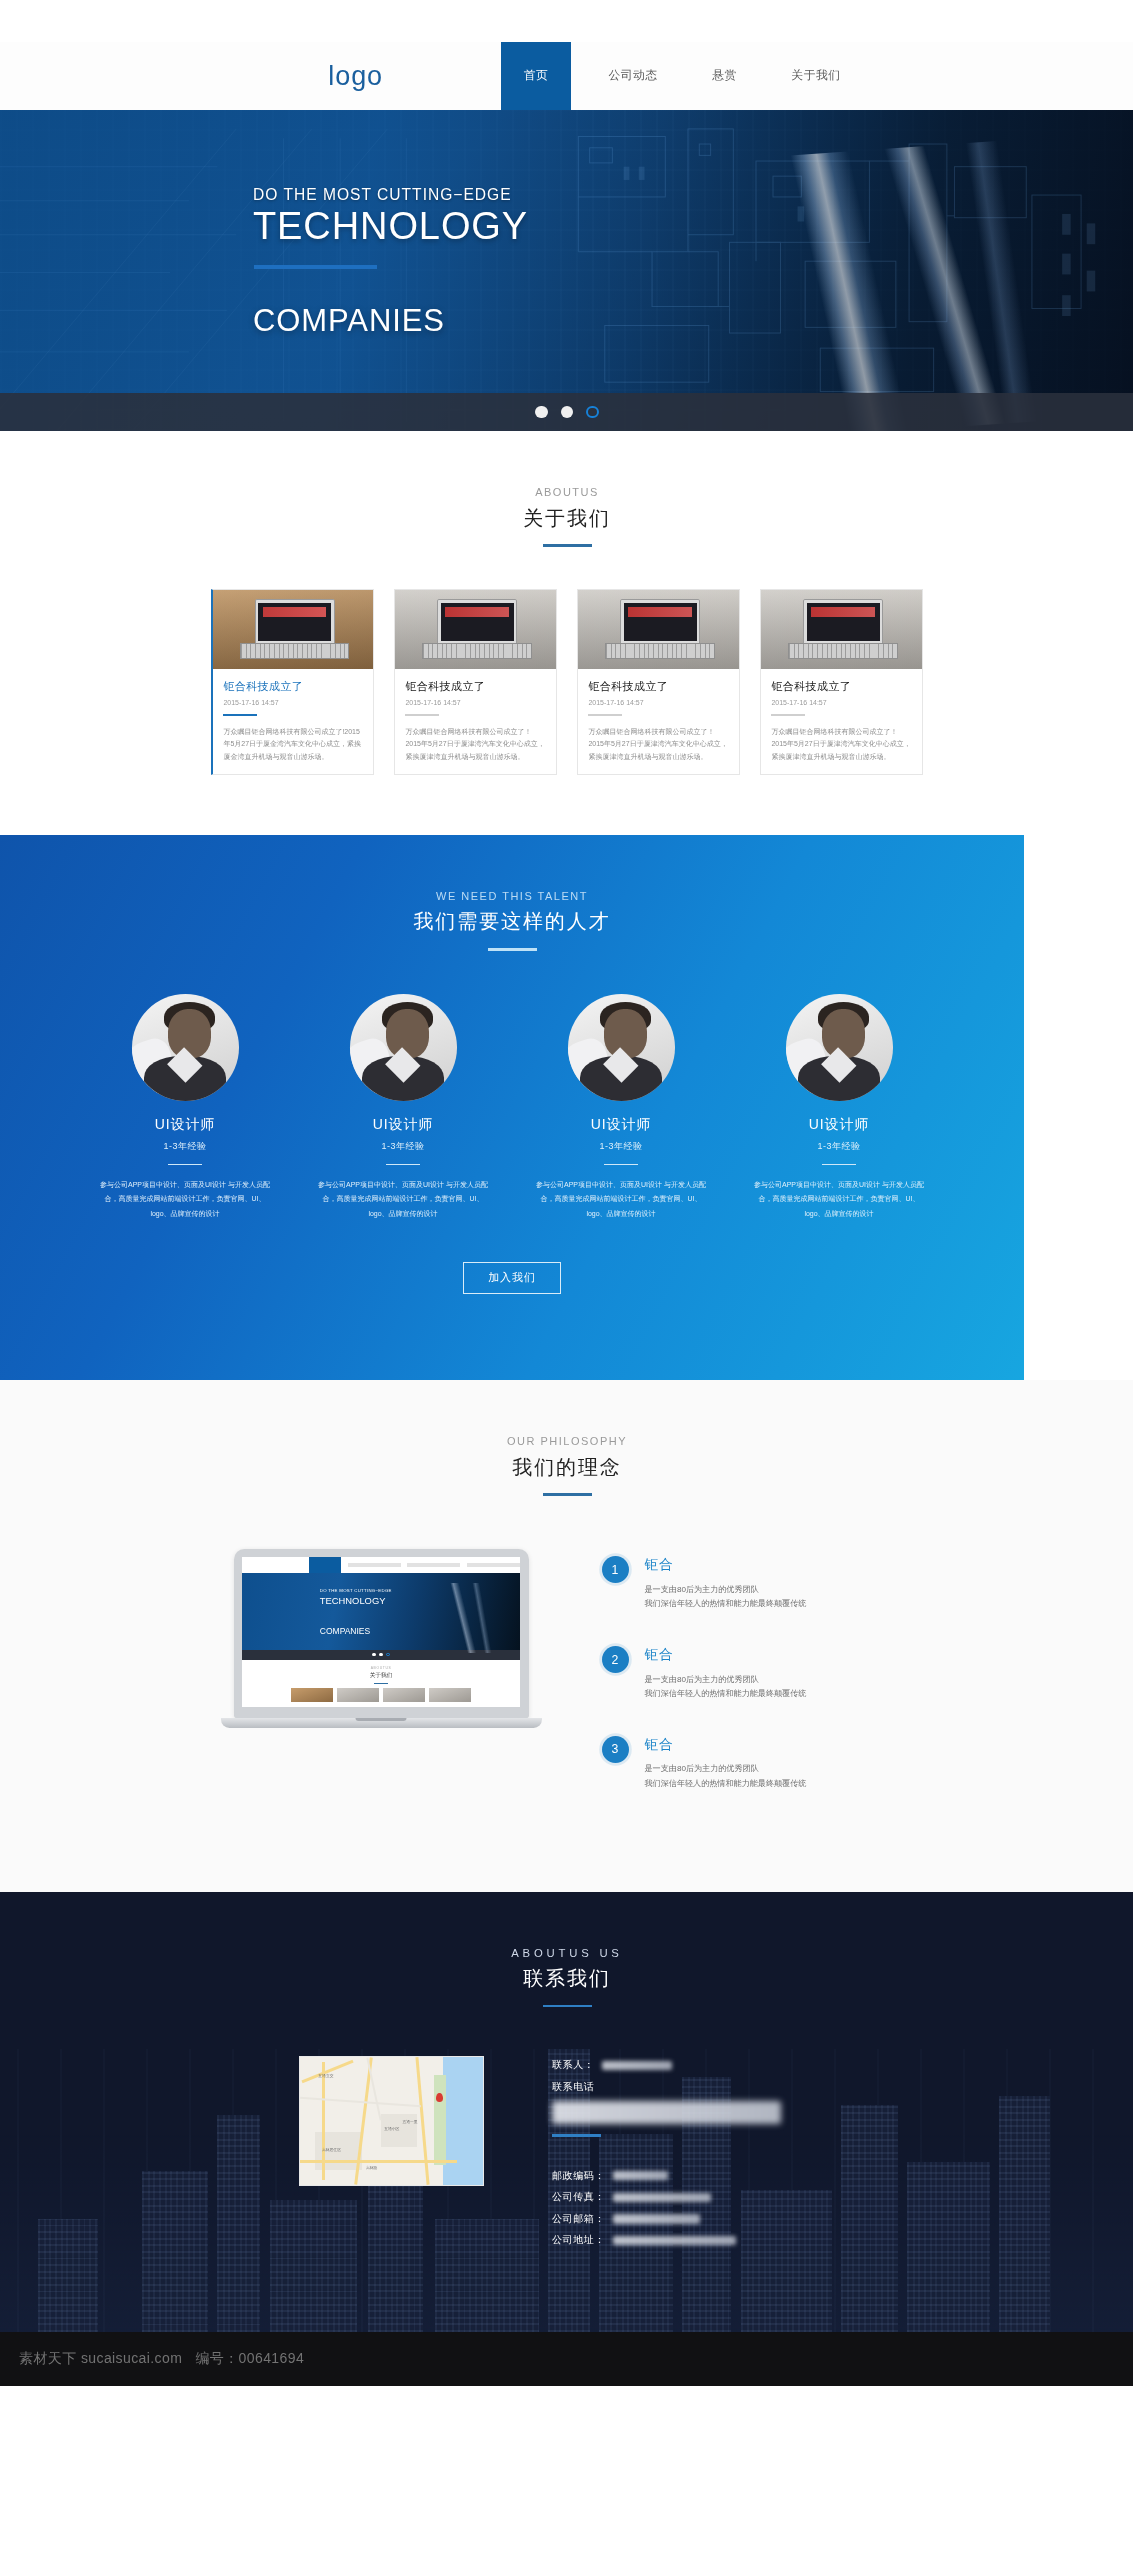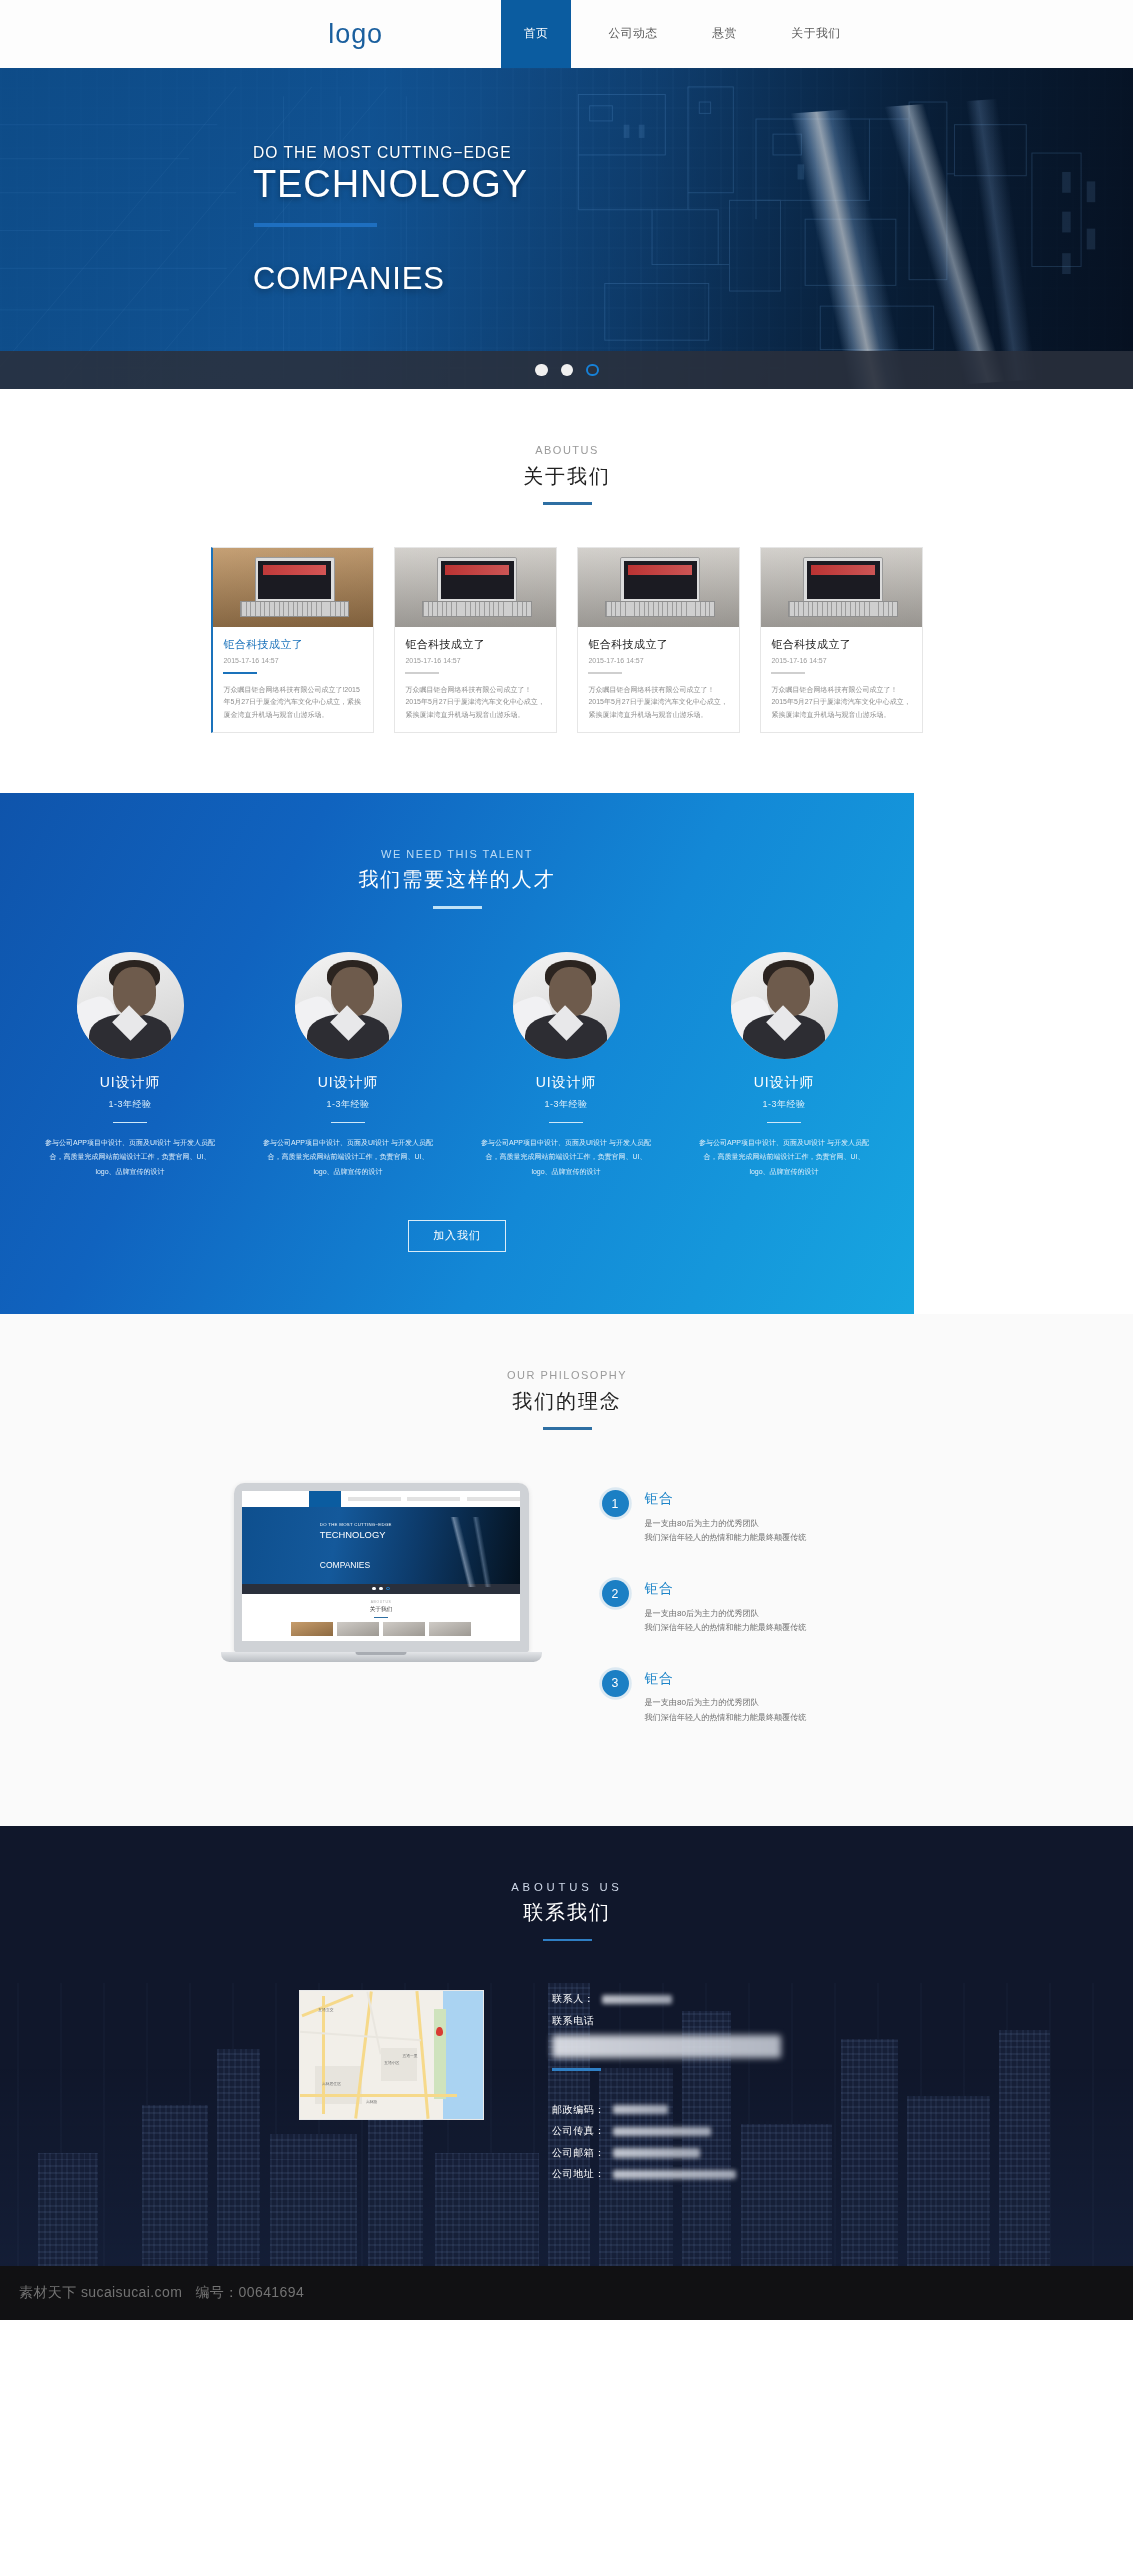--- a/index.html
+++ b/index.html
@@ -4,21 +4,21 @@
 <title>钜合科技 - 企业官网</title>
 <style>
   * { box-sizing: border-box; margin:0; padding:0; }
   html,body { width:1134px; }
   body {
     font-family: "Liberation Sans", "DejaVu Sans", sans-serif;
     background:#fff;
     width:1134px;
     overflow-x:hidden;
   }
-  .page { width:1134px; position:relative; }
+  .page { width:1134px; position:relative;margin-top:42px; }
 
   
   .site-header{
     width:1134px; height:68px; background:#fdfdfd;
     display:flex; align-items:stretch; position:relative; z-index:5;
   }
   .logo{
     width:501px; display:flex; align-items:center; justify-content:flex-end;
     padding-right:118px;
   }
@@ -126,21 +126,21 @@
   .card-body{ padding:10.4px 10.4px 3.8px; }
   .card-title{ font-size:11px; color:#1a1a1a; letter-spacing:0.4px; }
   .card.active .card-title{ color:#1a72bb; }
   .card-date{ font-size:7px; color:#9b9b9b; margin-top:4.7px; font-family:"Liberation Sans",sans-serif; }
   .card-rule{ width:34px; height:1.9px; background:#cfcfcf; margin:8.5px 0 9.4px; }
   .card.active .card-rule{ background:#1a72bb; }
   .card-desc{ font-size:7px; color:#8d8d8d; line-height:1.85; }
 
   
   .talent{
-    width:914px; padding:55px 0 62px;
+    width:1024px; padding:55px 0 86px;
     background:linear-gradient(118deg,#0f54ab 0%,#1063bf 28%,#1388d6 62%,#17a6e0 100%);
   }
   .talent .sec-en{ color:#bcdcf5; }
   .talent .sec-cn{ color:#fff; }
   .talent .sec-line{ background:#bfe2f7; }
   .people{ display:flex; justify-content:center; gap:34px; margin-top:43px; }
   .person{ width:184px; text-align:center; }
   .avatar{
     width:107px; height:107px; border-radius:50%; margin:0 auto;
     overflow:hidden; position:relative;

